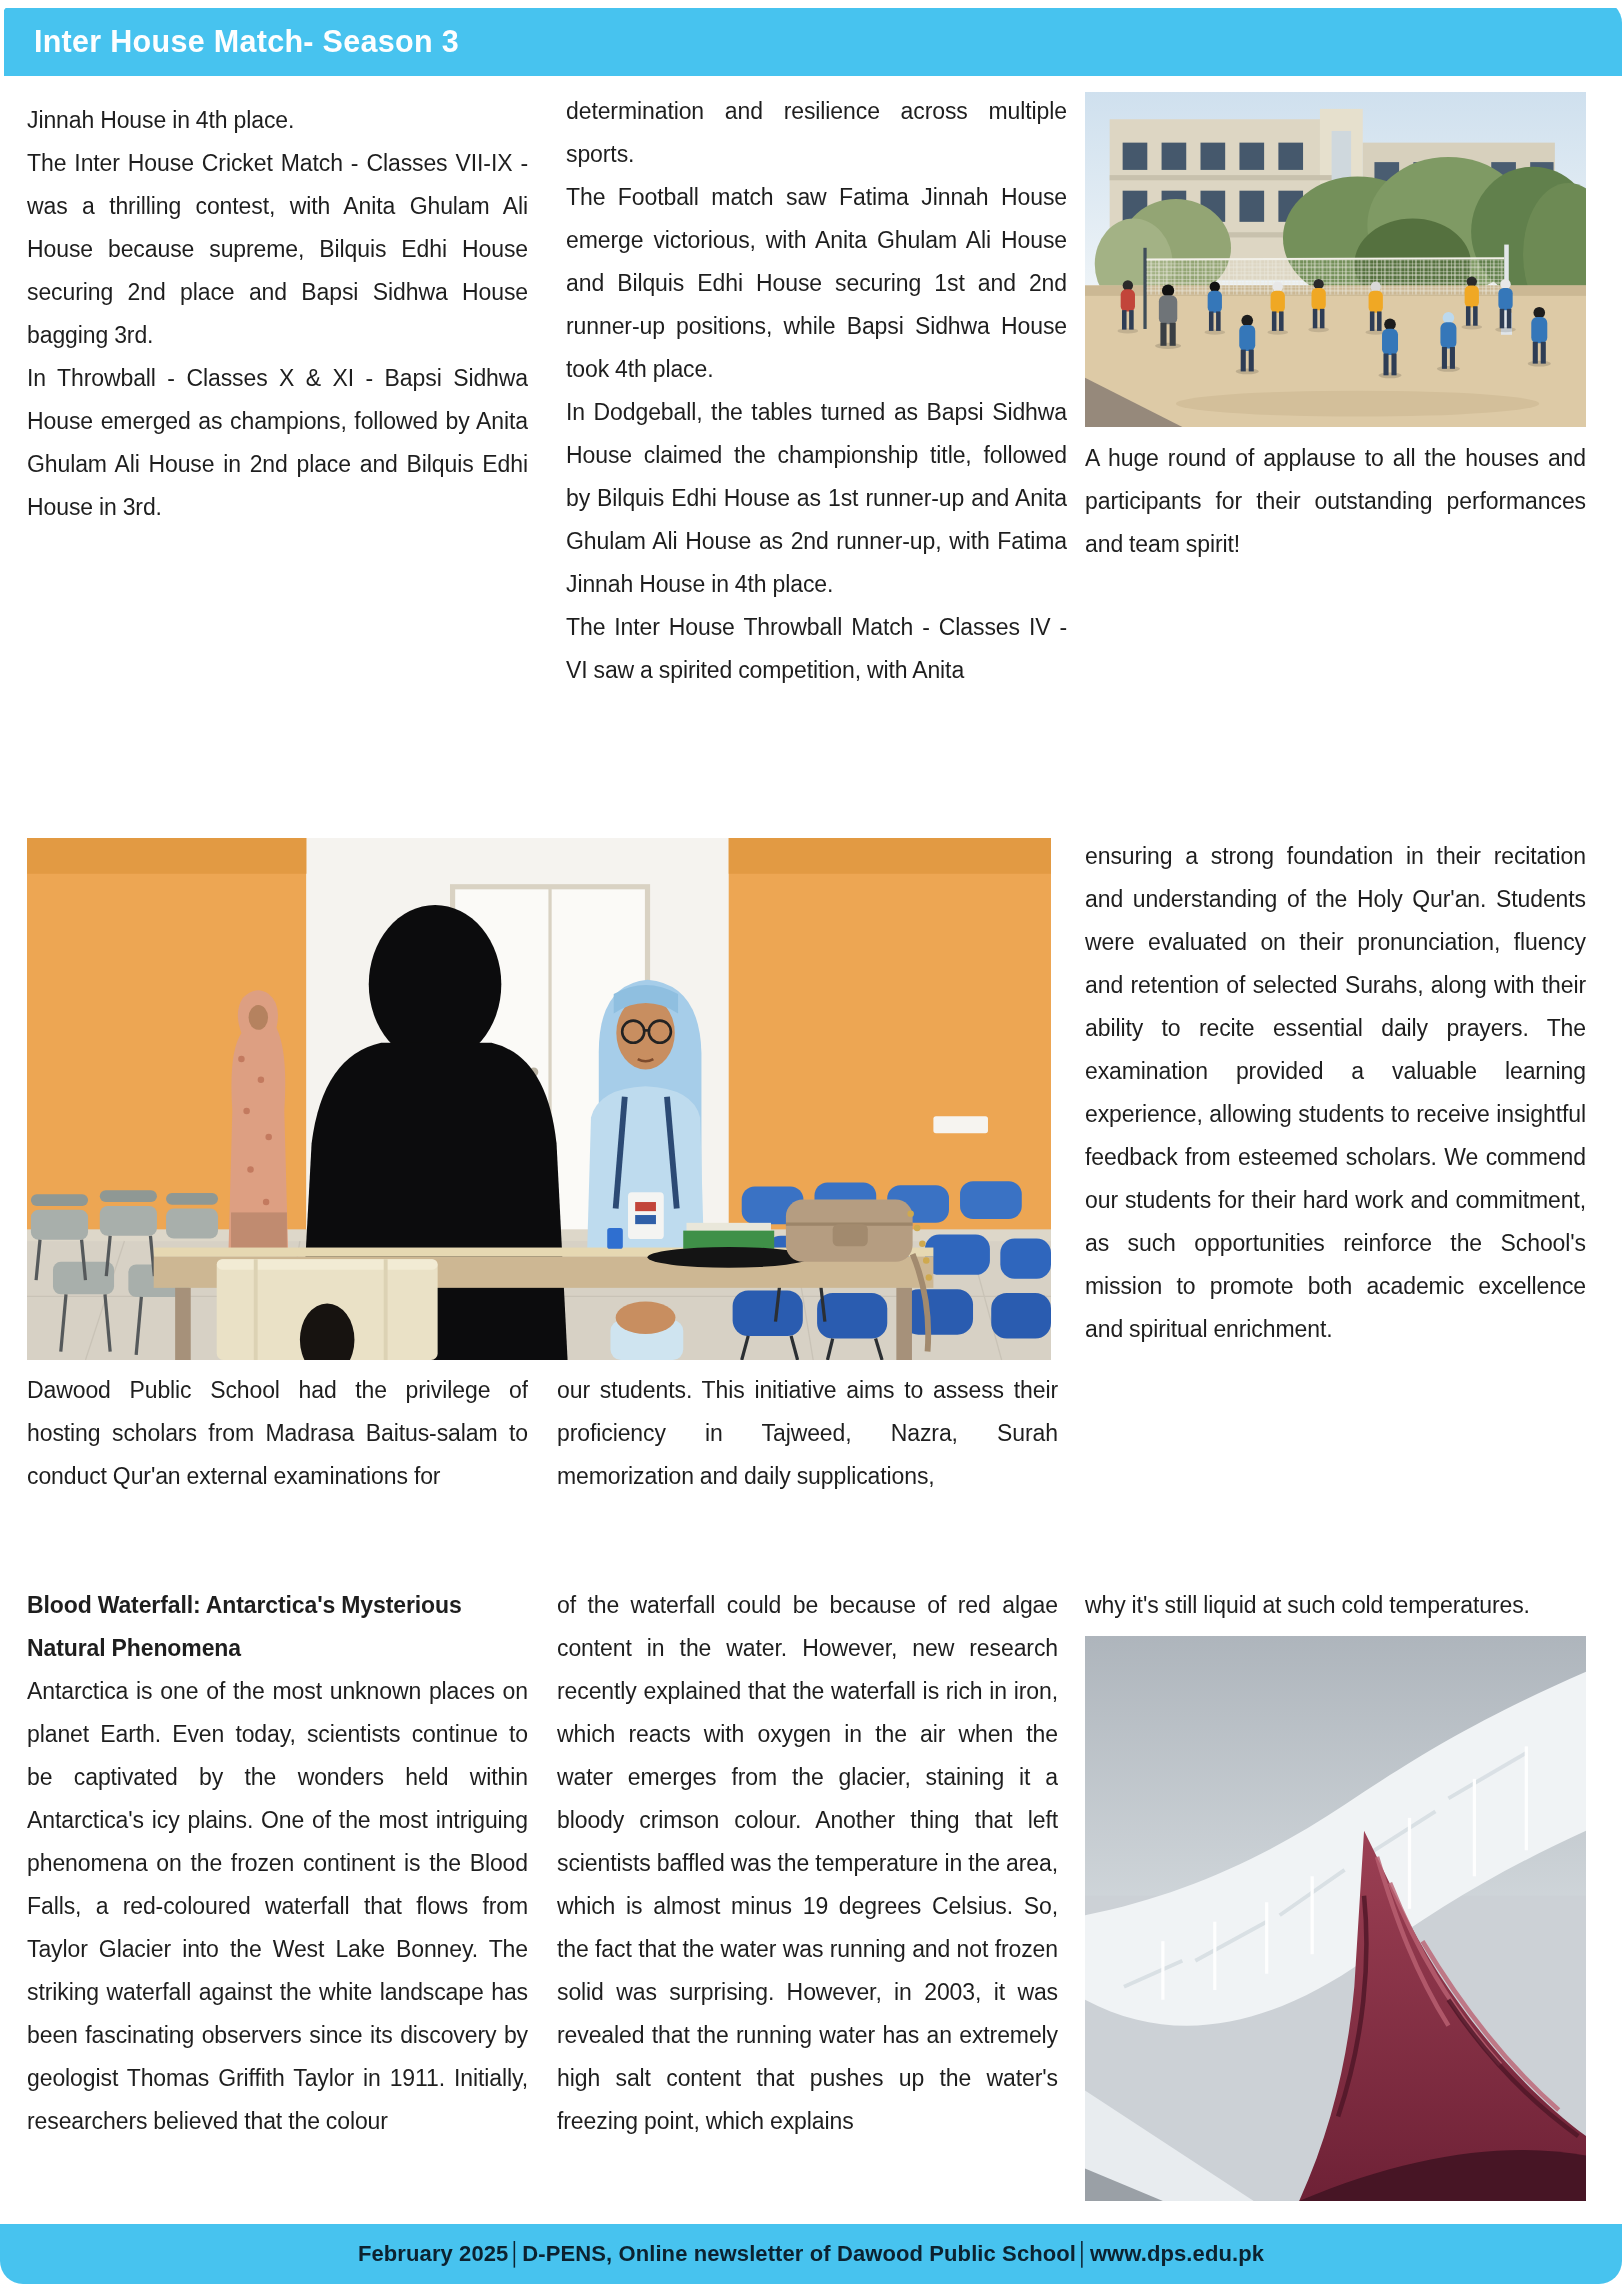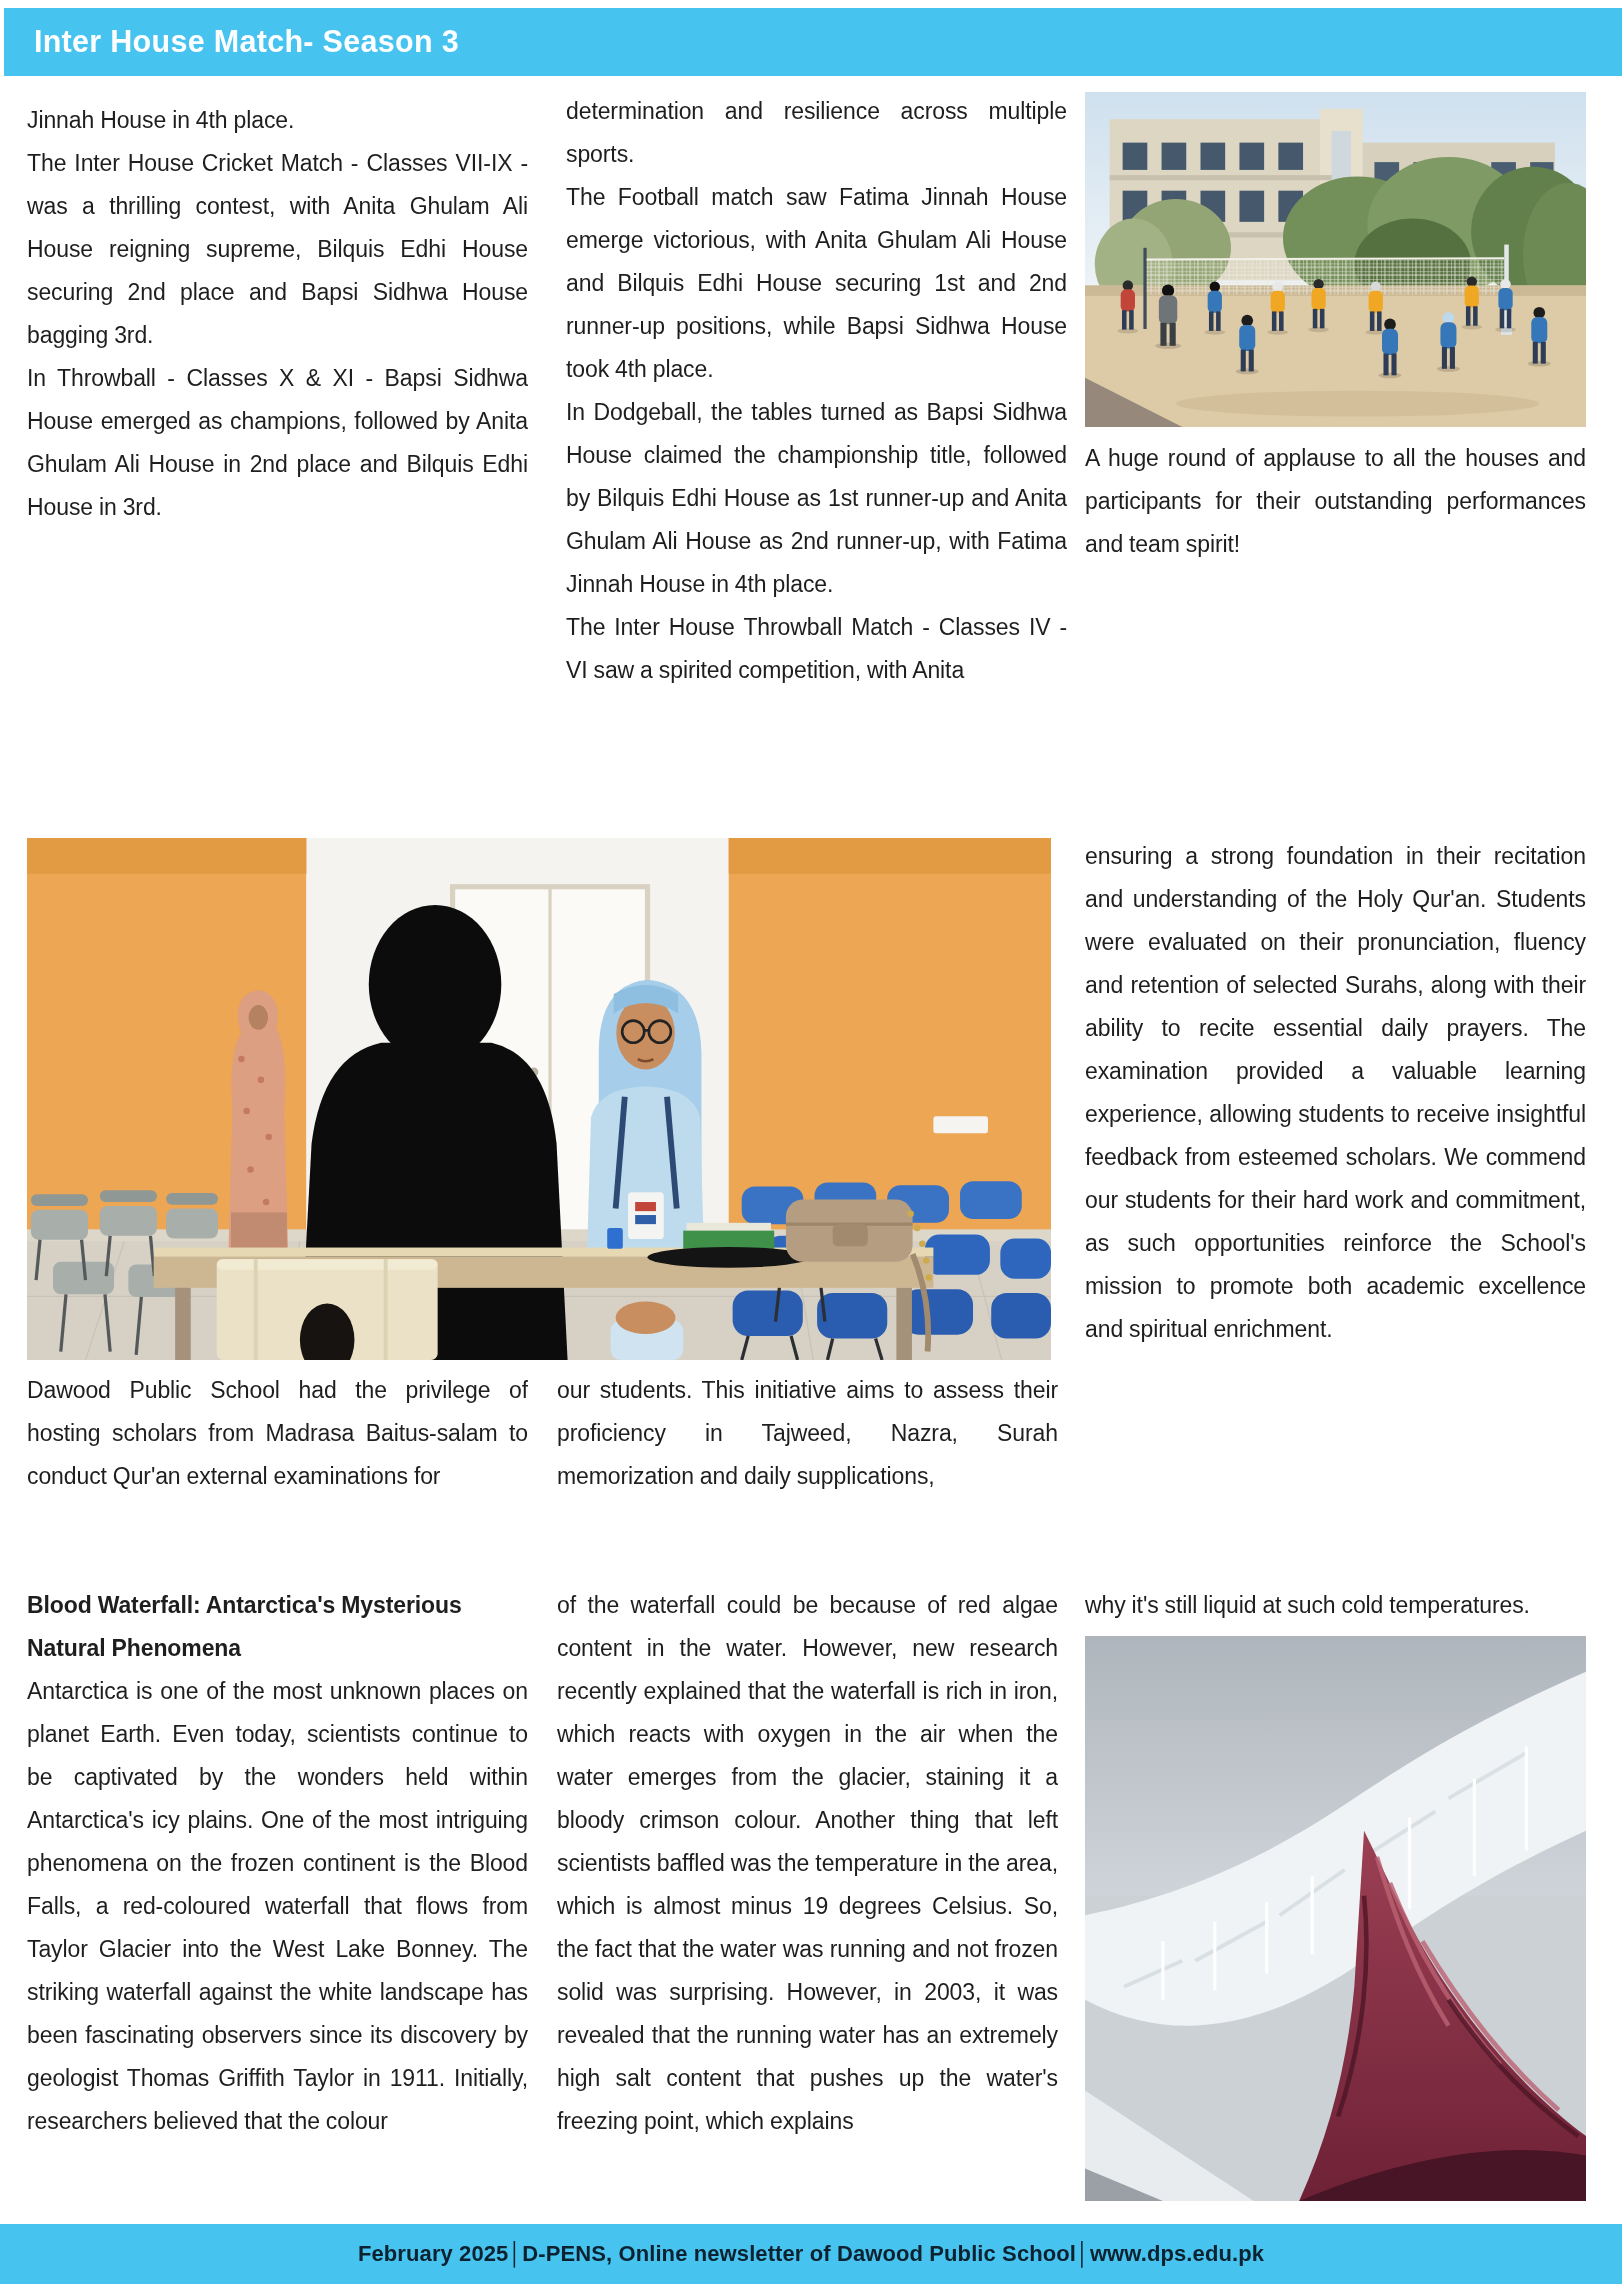--- a/index.html
+++ b/index.html
@@ -7,21 +7,21 @@
     --bar-text:#FDFEFF;
     --body-text:#1E1E1E;
     --footer-text:#0C2230;
     --page-bg:#FFFFFF;
   }
   *{margin:0;padding:0;box-sizing:border-box;}
   body{
     width:1622px;height:2284px;position:relative;background:var(--page-bg);
     font-family:"Liberation Sans",sans-serif;color:var(--body-text);
   }
-  .page{position:absolute;inset:0;overflow:hidden;}
+  .page{position:absolute;inset:0;overflow:hidden;border-radius:23px;}
   .bar{
     position:absolute;left:3.9px;right:0;height:68px;background:var(--bar-color);
     display:flex;align-items:center;padding-left:30px;
   }
   .bar-title{
     font-size:30.5px;font-weight:700;color:var(--bar-text);letter-spacing:0.3px;
   }
   .col{position:absolute;overflow:hidden;}
   .col p{
     font-size:23px;line-height:43px;text-align:justify;letter-spacing:-0.1px;
@@ -40,21 +40,21 @@
 <body>
 
 <div class="page">
 
   <div class="bar" style="top:7.8px;">
     <span class="bar-title">Inter House Match- Season 3</span>
   </div>
 
   <div class="col" style="left:27px;top:90px;width:501px;height:659px;margin-top:9px;">
     <p>Jinnah House in 4th place.</p>
-    <p>The Inter House Cricket Match - Classes VII-IX - was a thrilling contest, with Anita Ghulam Ali House reigning supreme, Bilquis Edhi House securing 2nd place and Bapsi Sidhwa House bagging 3rd.</p>
+    <p>The Inter House Cricket Match - Classes VII-IX - was a thrilling contest, with Anita Ghulam Ali House because supreme, Bilquis Edhi House securing 2nd place and Bapsi Sidhwa House bagging 3rd.</p>
     <p>In Throwball - Classes X &amp; XI - Bapsi Sidhwa House emerged as champions, followed by Anita Ghulam Ali House in 2nd place and Bilquis Edhi House in 3rd.</p>
   </div>
 
   <div class="col" style="left:557px;top:90px;width:501px;height:659px;margin-left:9px;">
     <p>determination and resilience across multiple sports.</p>
     <p>The Football match saw Fatima Jinnah House emerge victorious, with Anita Ghulam Ali House and Bilquis Edhi House securing 1st and 2nd runner-up positions, while Bapsi Sidhwa House took 4th place.</p>
     <p>In Dodgeball, the tables turned as Bapsi Sidhwa House claimed the championship title, followed by Bilquis Edhi House as 1st runner-up and Anita Ghulam Ali House as 2nd runner-up, with Fatima Jinnah House in 4th place.</p>
     <p>The Inter House Throwball Match - Classes IV - VI saw a spirited competition, with Anita</p>
   </div>
 

